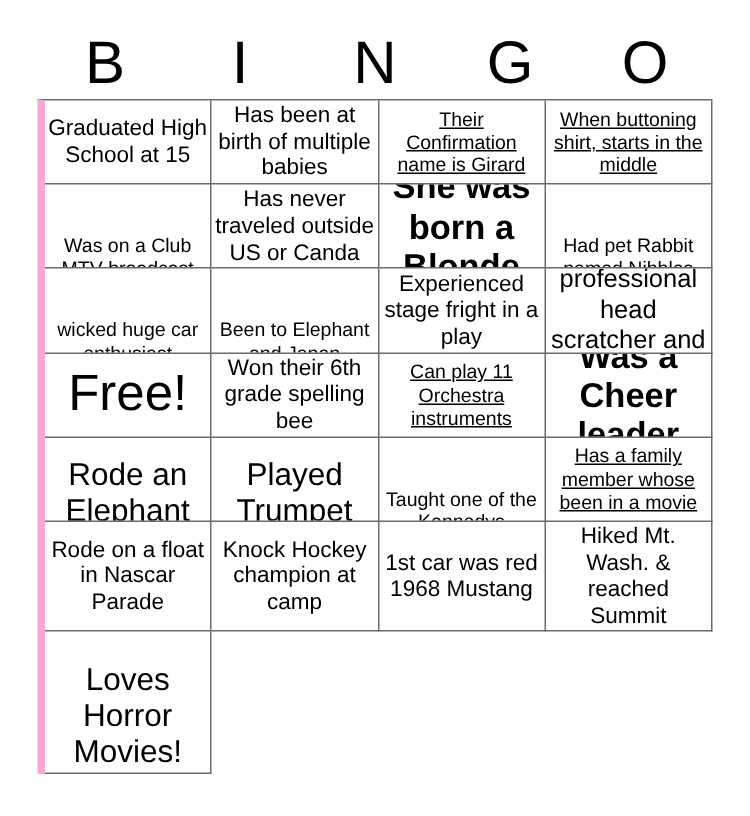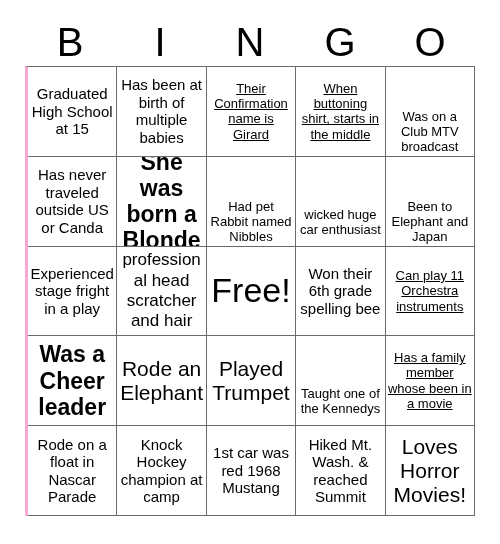--- a/index.html
+++ b/index.html
@@ -45,23 +45,23 @@
 
   
   .grid {
     position: absolute;
     left: 25px;
     top: 66px;
     width: 450px;
     height: 450px;
     box-sizing: border-box;
     border-top: 1px solid #6b6b6b;
-    border-left: 3px solid #f9a8d4;
+    border-left: 5px solid #f9a8d4;
     display: grid;
-    grid-template-columns: repeat(5, 1fr);
+    grid-template-columns: repeat(4, 1fr);
     grid-template-rows: repeat(5, 1fr);
   }
   .cell {
     box-sizing: border-box;
     border-right: 1px solid #6b6b6b;
     border-bottom: 1px solid #6b6b6b;
     display: flex;
     align-items: center;
     justify-content: center;
     text-align: center;
@@ -73,21 +73,21 @@
     width: 100%;
     line-height: 1.16;
     word-wrap: break-word;
   }
 
   
   .fs-xs   { font-size: 17px; line-height: 1.20; }
   .fs-sm   { font-size: 13px;   line-height: 1.18; text-decoration: underline; }
   .fs-md   { font-size: 15px;   line-height: 1.17; }
   .fs-lg   { font-size: 13px;   line-height: 1.16; margin-top: 41px; }
-  .fs-xl   { font-size: 21px;   line-height: 1.14; }
+  .fs-xl   { font-size: 21px;   line-height: 1.14; margin-top: 20px; }
   .fs-xxl  { font-size: 23px;   line-height: 1.14; font-weight: bold; }
   .fs-free { font-size: 34px;   line-height: 1.05; }
 </style>
 </head>
 <body>
 
 <div class="card">
 
   <div class="header-row">
     <div class="header-cell">B</div>

